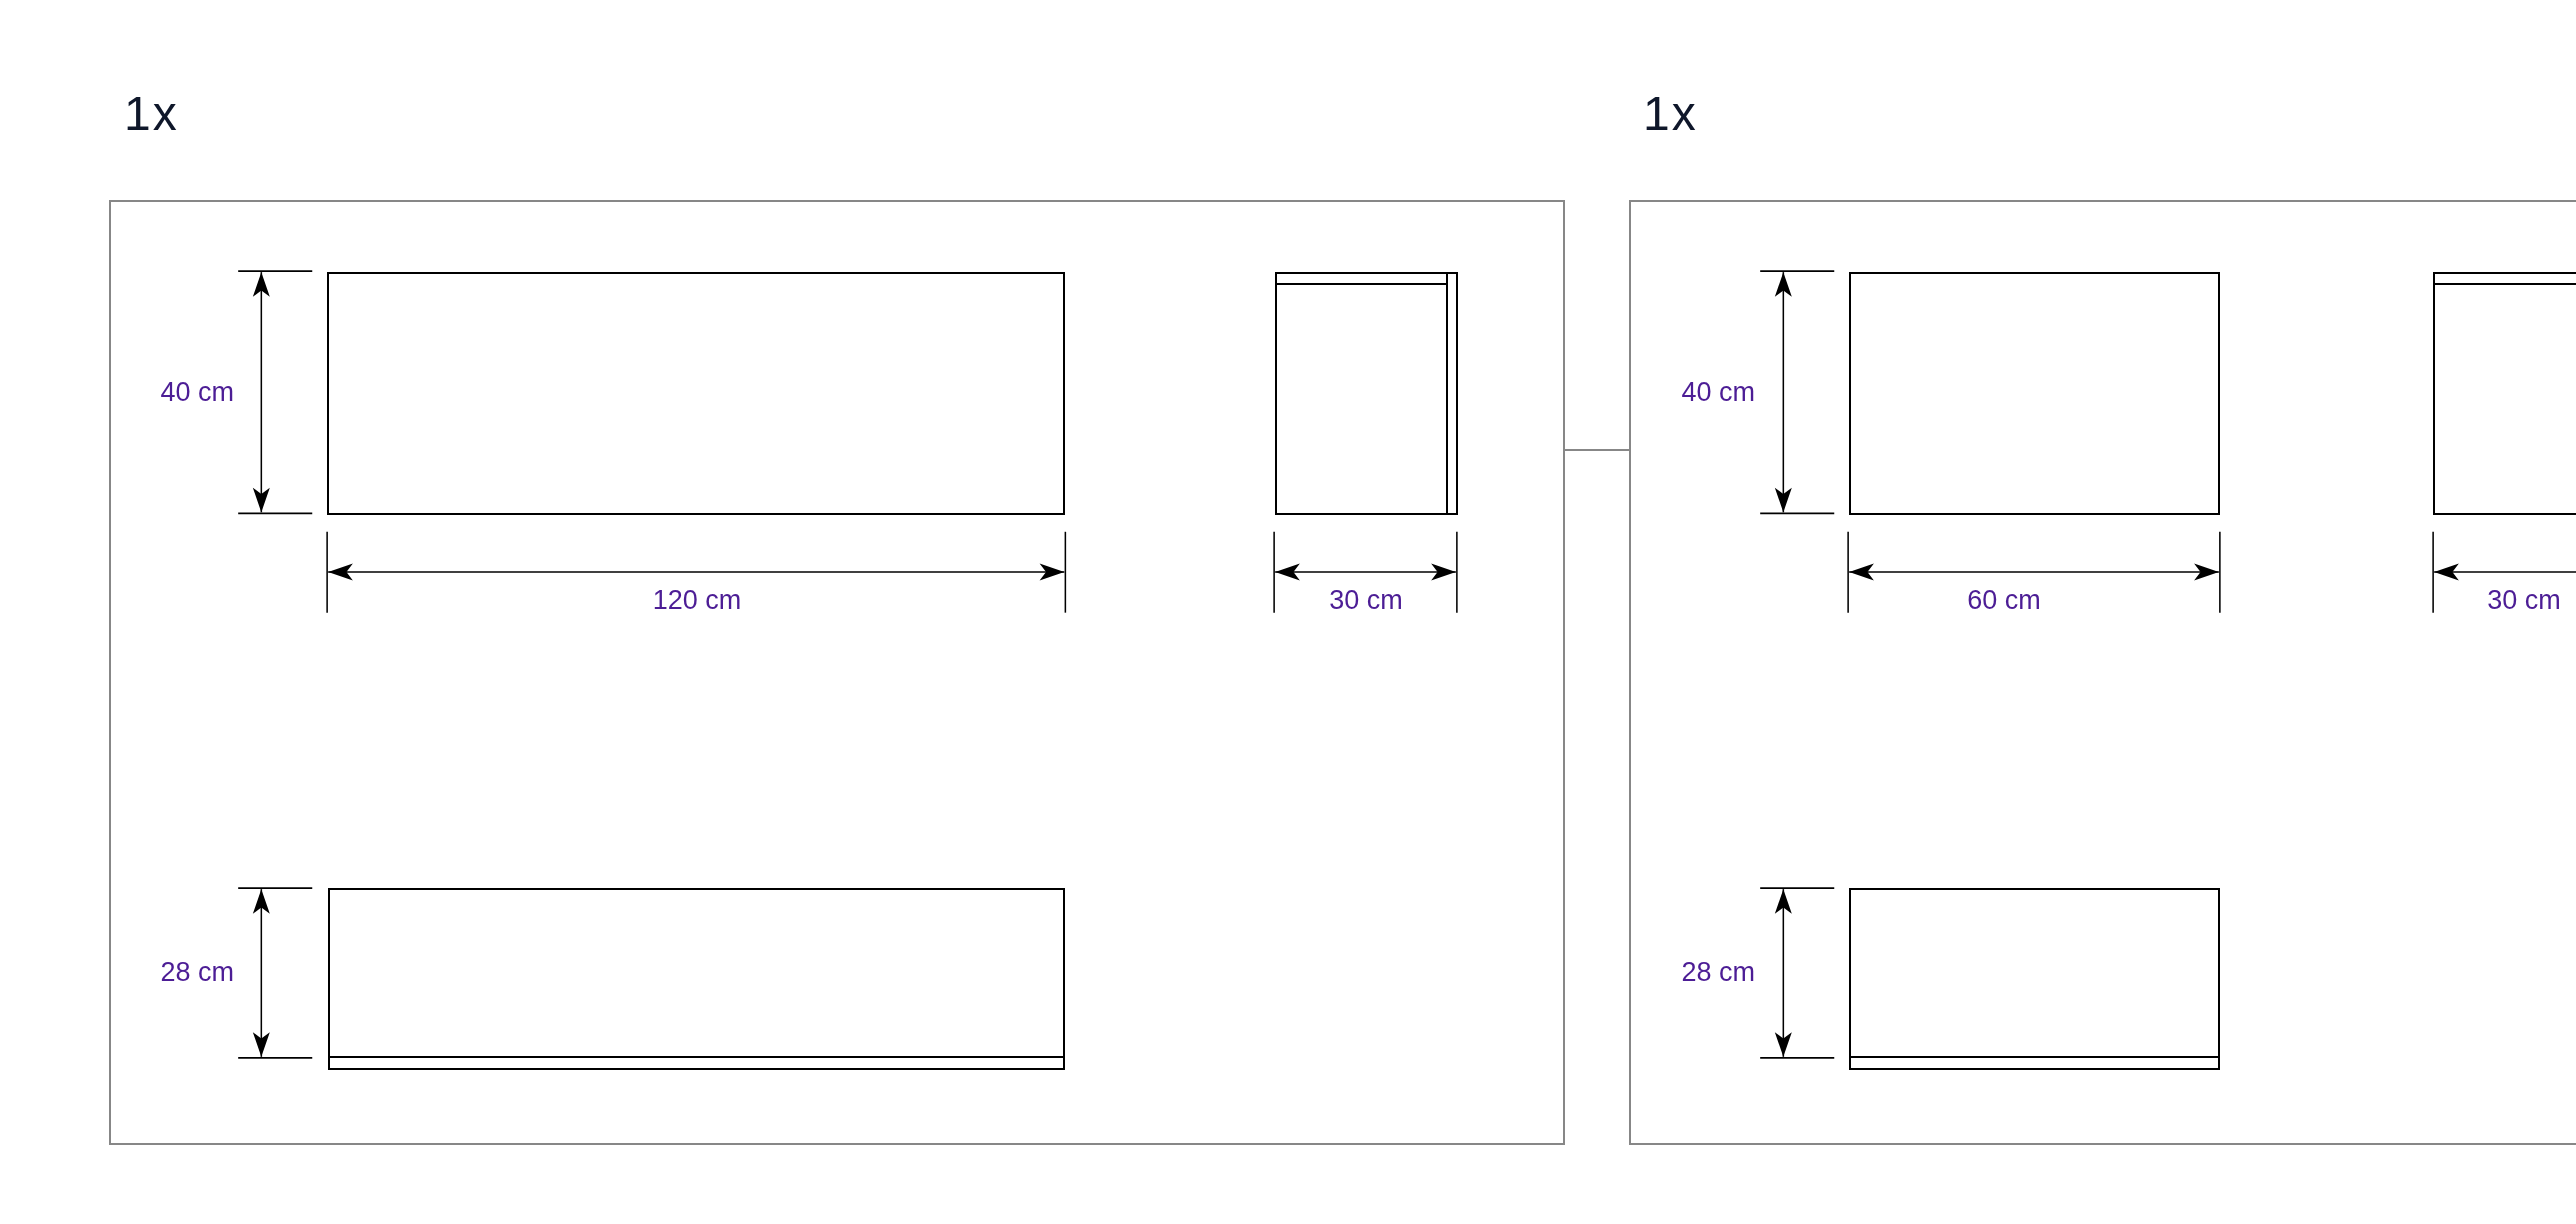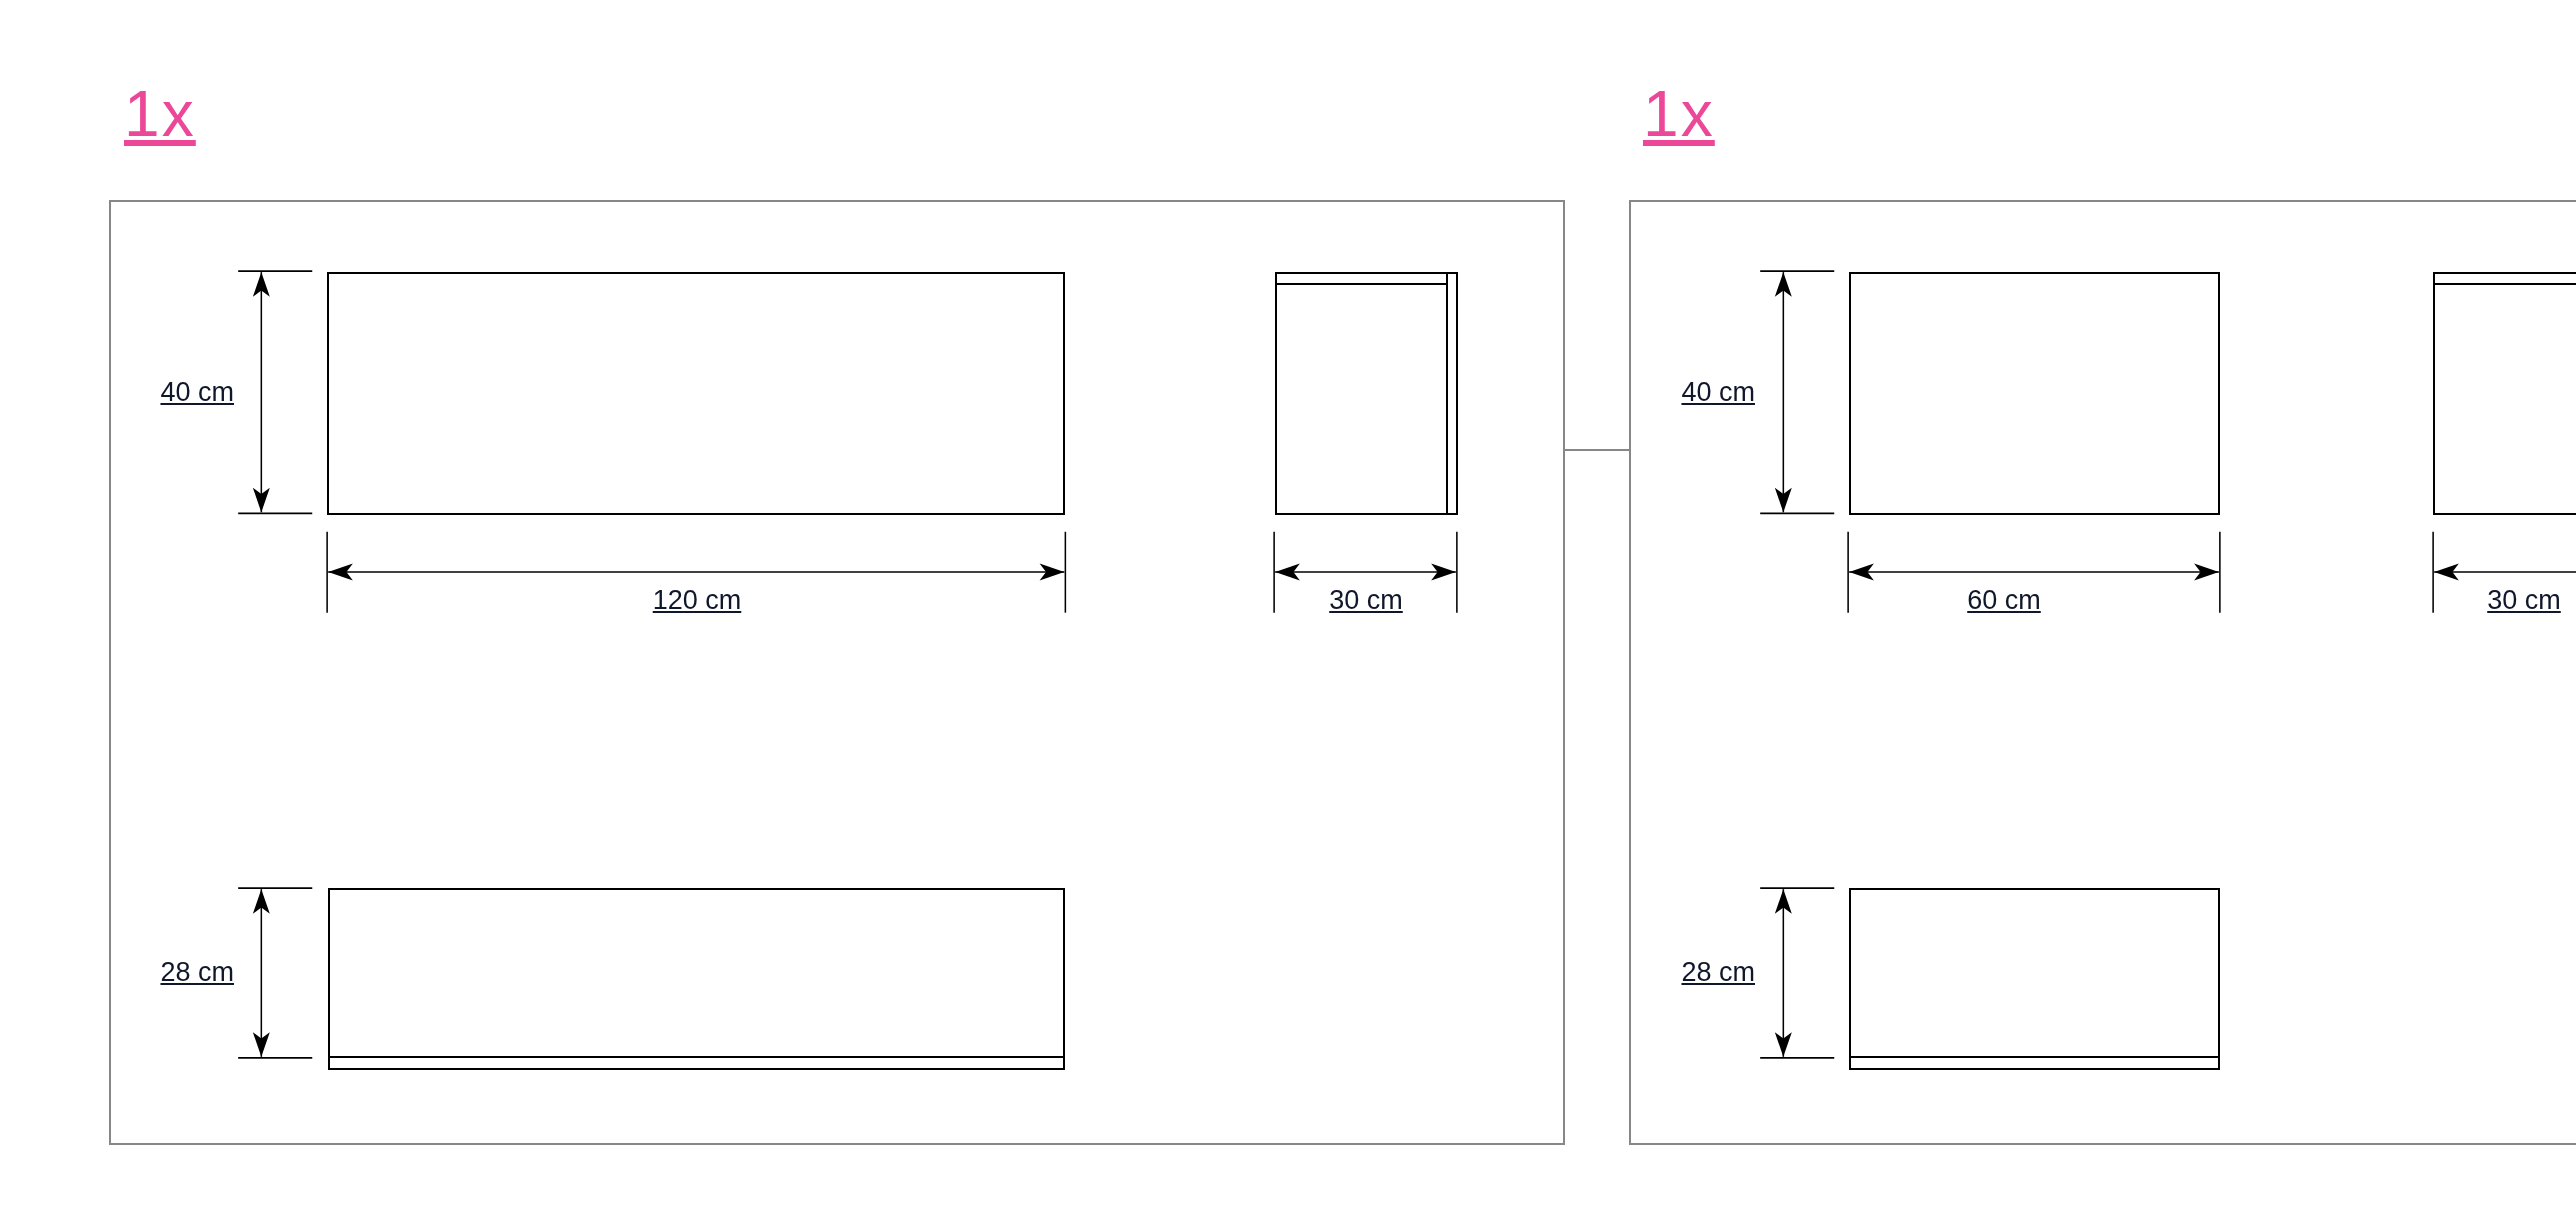--- a/index.html
+++ b/index.html
@@ -6,25 +6,24 @@
   body{
     width:2904px;height:1224px;
     background:#ffffff;
     font-family:"Liberation Sans", sans-serif;
     position:relative;
     overflow:hidden;
   }
   .stage{position:absolute;left:0;top:0;width:2904px;height:1224px;}
   .qty{
     position:absolute;
-    font-size:64px;
+    font-size:48px;
     line-height:72px;
-    color:#ec4899;
+    color:#0f172a;
     letter-spacing:2.1px;
-    text-decoration:underline;
   }
   .panel-box{
     position:absolute;
     border:2.1px solid #878787;
     box-sizing:border-box;
     background:transparent;
   }
   .connector{
     position:absolute;
     background:#878787;
@@ -42,23 +41,22 @@
   .dim{
     position:absolute;
     overflow:visible;
   }
   .dim line{stroke:#000000;stroke-width:3;}
   .dim path{fill:#000000;stroke:none;}
   .dim-label{
     position:absolute;
     font-size:27px;
     line-height:29px;
-    color:#0f172a;
+    color:#4c1d95;
     white-space:nowrap;
-    text-decoration:underline;
   }
   .align-right{text-align:right;}
   .align-center{text-align:center;}
 </style>
 </head>
 <body>
 
 <div class="stage">
 
   <div class="qty" style="left:124px;top:78px;">1x</div>

